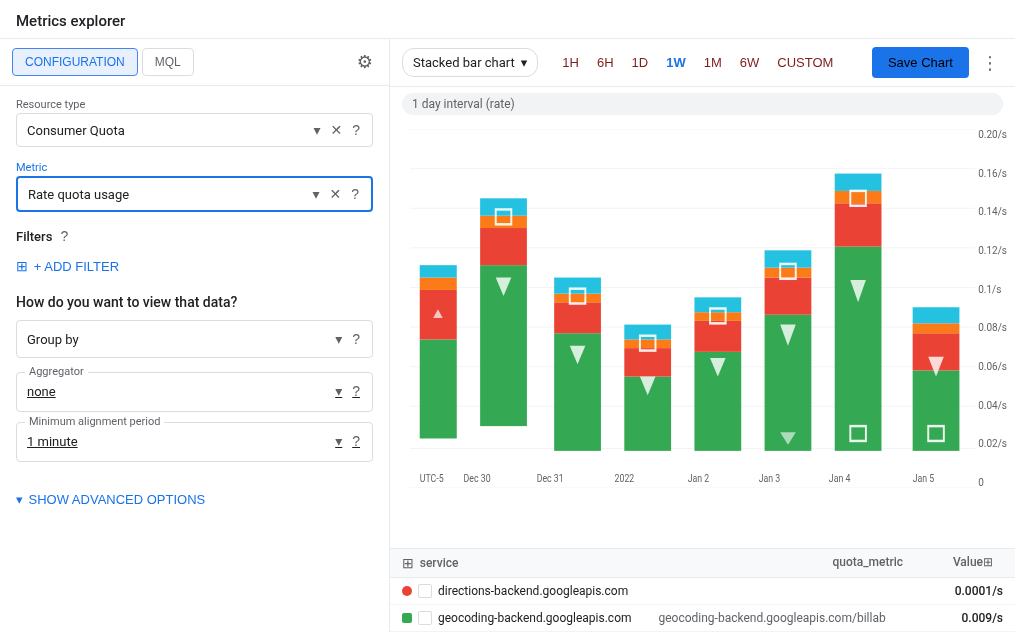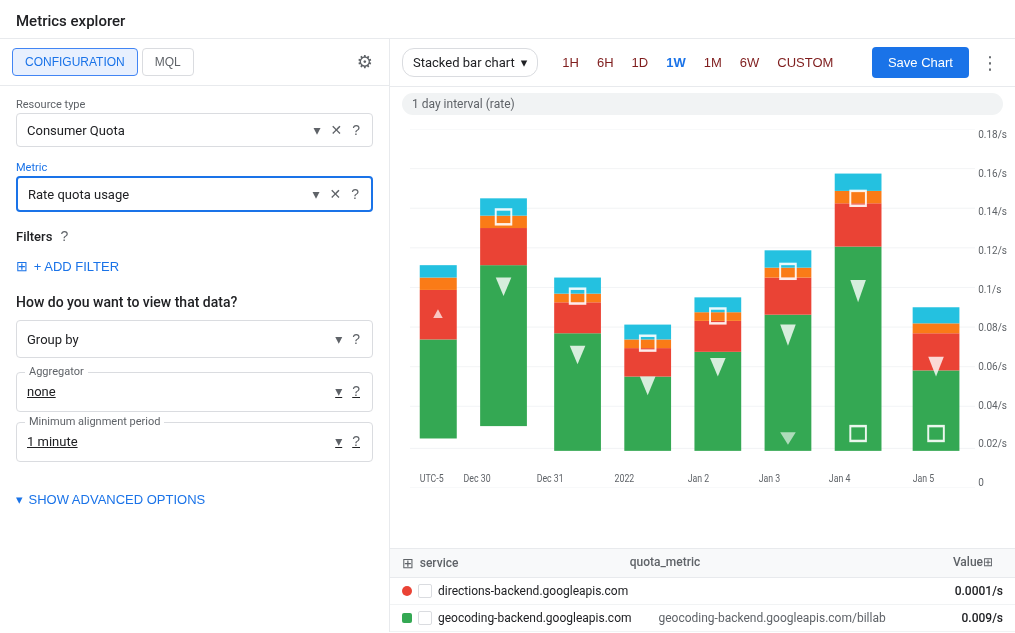--- a/index.html
+++ b/index.html
@@ -42,37 +42,37 @@
     .show-advanced { color: #1a73e8; font-size: 13px; font-weight: 500; cursor: pointer; border: none; background: none; display: flex; align-items: center; gap: 6px; padding: 8px 16px; }
 
     
     .right-panel { flex: 1; display: flex; flex-direction: column; overflow: hidden; }
 
     .chart-toolbar { display: flex; align-items: center; padding: 8px 12px; border-bottom: 1px solid #e8eaed; gap: 8px; flex-wrap: wrap; }
     .chart-type-select { display: flex; align-items: center; border: 1px solid #dadce0; border-radius: 12px; padding: 6px 10px; gap: 6px; cursor: pointer; font-size: 13px; color: #202124; }
     .time-btns { display: flex; align-items: center; gap: 2px; margin-left: 8px; }
     .time-btn { padding: 5px 8px; border: none; background: none; font-size: 13px; color: #7f1d1d; cursor: pointer; border-radius: 4px; }
     .time-btn.active { color: #1a73e8; font-weight: 600; }
-    .save-chart-btn { margin-left: auto; background: #1a73e8; color: #ffffff; border: none; border-radius: 4px; padding: 8px 16px; font-size: 13px; font-weight: 500; cursor: pointer; }
+    .save-chart-btn { margin-left: auto; background: #1a73e8; color: #000000; border: none; border-radius: 4px; padding: 8px 16px; font-size: 13px; font-weight: 500; cursor: pointer; }
     .more-btn { background: none; border: none; cursor: pointer; color: #5f6368; font-size: 18px; padding: 4px; }
 
     .interval-badge { display: inline-flex; align-items: center; background: #f1f3f4; border-radius: 12px; padding: 4px 10px; font-size: 12px; color: #5f6368; margin: 6px 12px; }
 
     .chart-area { flex: 1; position: relative; padding: 8px 40px 60px 20px; min-height: 0; }
 
     
     .chart-svg { width: 100%; height: 100%; }
 
     .y-axis-labels { position: absolute; right: 8px; top: 8px; bottom: 60px; display: flex; flex-direction: column; justify-content: space-between; font-size: 10px; color: #5f6368; }
 
     
     .legend-table { border-top: 1px solid #e8eaed; }
     .legend-header { display: flex; padding: 6px 12px; font-size: 12px; font-weight: 500; color: #5f6368; border-bottom: 1px solid #e8eaed; background: #f8f9fa; }
     .legend-col-service { flex: 1; display: flex; align-items: center; gap: 6px; }
-    .legend-col-quota { flex: 1.2; }
+    .legend-col-quota { flex: 1.2; text-align: right; }
     .legend-col-value { width: 80px; text-align: right; }
     .legend-col-icon { width: 20px; }
 
     .legend-row { display: flex; align-items: center; padding: 6px 12px; border-bottom: 1px solid #f1f3f4; font-size: 12px; }
     .legend-dot { width: 10px; height: 10px; border-radius: 50%; flex-shrink: 0; }
     .legend-dot.square { border-radius: 2px; }
     .legend-checkbox { width: 14px; height: 14px; border: 1px solid #dadce0; border-radius: 2px; flex-shrink: 0; margin: 0 6px; }
     .legend-service-name { flex: 1; color: #202124; overflow: hidden; text-overflow: ellipsis; white-space: nowrap; }
     .legend-quota-name { flex: 1.2; color: #5f6368; overflow: hidden; text-overflow: ellipsis; white-space: nowrap; }
     .legend-value { width: 80px; text-align: right; color: #202124; font-weight: 500; }
@@ -186,21 +186,21 @@
       </div>
       <button class="save-chart-btn">Save Chart</button>
       <button class="more-btn">⋮</button>
     </div>
 
     <div class="interval-badge">1 day interval (rate)</div>
 
     <div class="chart-area">
       
       <div class="y-axis-labels">
-        <span>0.18/s</span>
+        <span>0.20/s</span>
         <span>0.16/s</span>
         <span>0.14/s</span>
         <span>0.12/s</span>
         <span>0.1/s</span>
         <span>0.08/s</span>
         <span>0.06/s</span>
         <span>0.04/s</span>
         <span>0.02/s</span>
         <span>0</span>
       </div>

